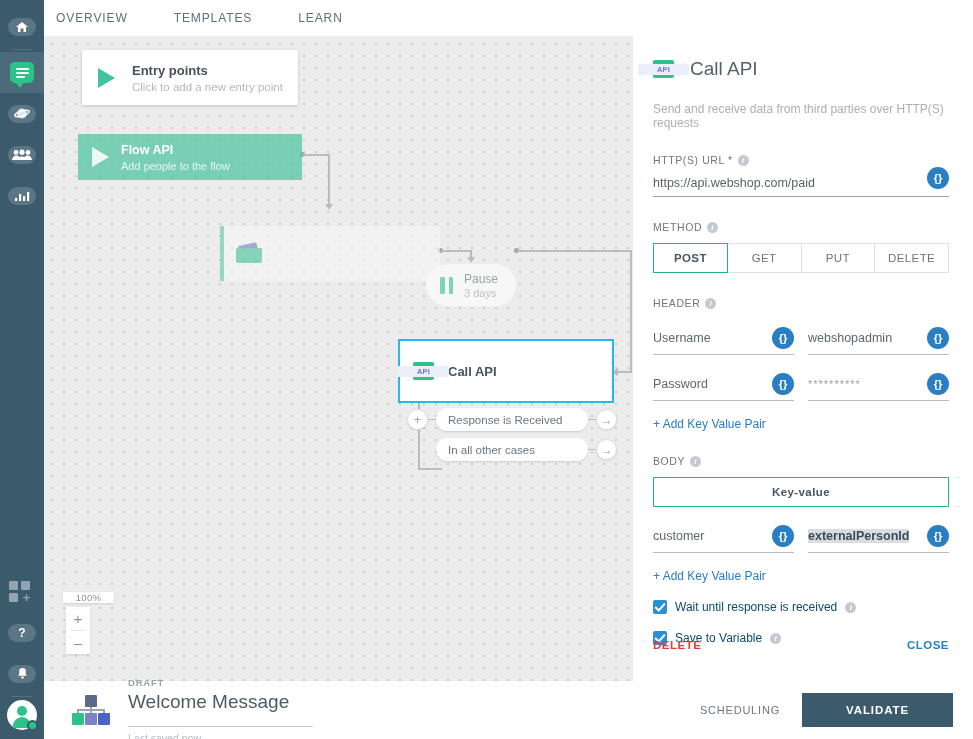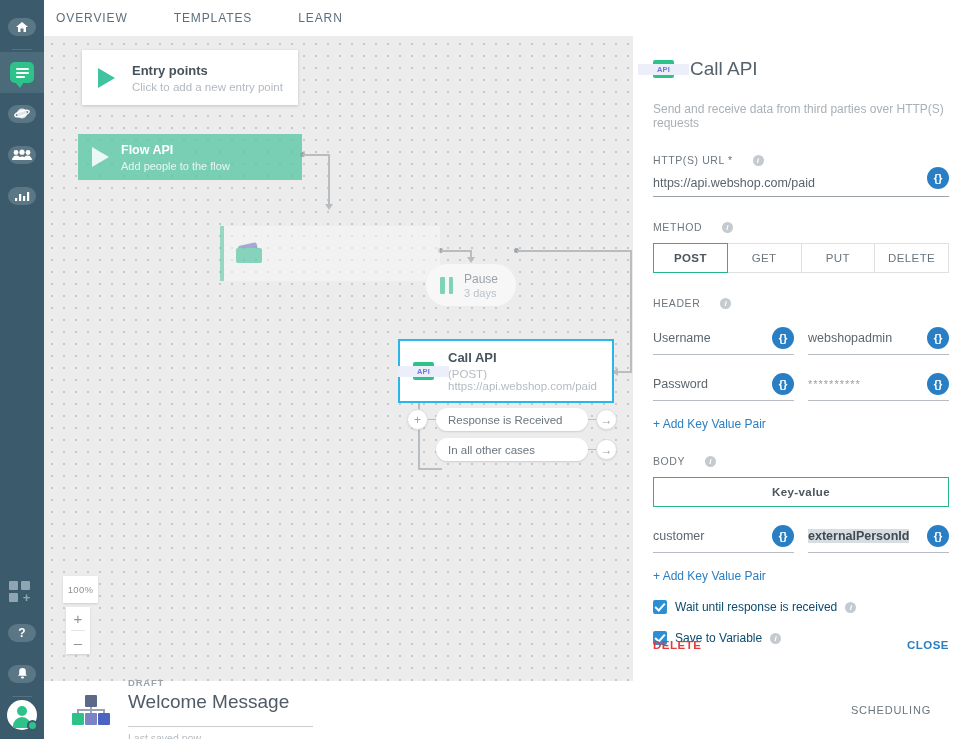--- a/index.html
+++ b/index.html
@@ -142,38 +142,38 @@
   .conn { position: absolute; background: #b8bdc1; }
   .conn-dot { position: absolute; width: 5px; height: 5px; border-radius: 50%; background: #9fa6ab; }
   .arrow-d { position: absolute; width: 0; height: 0;
              border-left: 4px solid transparent; border-right: 4px solid transparent; border-top: 6px solid #b8bdc1; }
   .arrow-l { position: absolute; width: 0; height: 0;
              border-top: 4px solid transparent; border-bottom: 4px solid transparent; border-right: 6px solid #b8bdc1; }
 
   
   #zoomctl { position: absolute; left: 22px; bottom: 27px; width: 24px; }
   #zoom-level {
-    background: #fff; font-size: 9.5px; color: #8b9399; text-align: center; padding: 8px 0;
-    box-shadow: 0 1px 2px rgba(0,0,0,.12); width: 35px; margin-left:-3px; letter-spacing:.3px;
+    background: #fff; font-size: 9.5px; color: #8b9399; text-align: center; padding: 0 0;
+    box-shadow: 0 1px 2px rgba(0,0,0,.12); width: 51px; margin-left:-3px; letter-spacing:.3px;
   }
   #zoom-btns { background: #fff; margin-top: 4px; box-shadow: 0 1px 2px rgba(0,0,0,.12); }
   .zbtn { height: 23px; display: flex; align-items: center; justify-content: center;
           color: #8b9399; font-size: 15px; cursor: pointer; }
   .zdiv { height: 1px; background: #e4e4e4; margin: 0 5px; }
 
   
   #panel {
     position: absolute; left: 633px; top: 36px; width: 340px; height: 645px;
     background: #fff; padding: 22px 24px 0 20px; overflow: hidden;
   }
   .panel-head { display: flex; align-items: center; gap: 16px; }
   .panel-title { font-size: 19px; color: #55616b; }
   .panel-desc { font-size: 12px; color: #a9b0b6; margin-top: 22px; }
   .field-label { font-size: 10.5px; color: #6d777f; letter-spacing: .6px; margin-top: 24px;
-                 display: flex; align-items: center; gap: 20px; }
+                 display: flex; align-items: center; gap: 5px; }
   .info-i { width: 11px; height: 11px; border-radius: 50%; background: #c4cacf; color: #fff;
             font-size: 8px; line-height: 11px; text-align: center; font-style: italic; font-weight:700; }
   .text-input {
     margin-top: 10px; border-bottom: 1px solid #9aa1a7; padding-bottom: 6px;
     font-size: 12.5px; color: #58636c; position: relative; display:flex; align-items:center;
   }
   .brace {
     width: 22px; height: 22px; border-radius: 50%; background: #2a7fc4; color: #fff;
     font-size: 11px; font-weight: 700; display: flex; align-items: center; justify-content: center;
     cursor: pointer; flex: none;
@@ -372,21 +372,20 @@
         <div class="node-sub">3 days</div>
       </div>
     </div>
 
     <div class="node" id="node-callapi">
       <div class="api-ic">
           <span>API</span>
         </div>
       <div class="node-text">
         <div class="node-title">Call API</div>
-        <div class="node-sub">(POST) https://api.webshop.com/paid</div>
       </div>
     </div>
 
     <div class="branch" style="left:363px; top:372px;">
       <div class="circ-btn">+</div>
       <div class="dash"></div>
       <div class="branch-pill">Response is Received</div>
       <div class="dash"></div>
       <div class="circ-btn">→</div>
     </div>
@@ -516,15 +515,16 @@
         <div class="fi m"></div>
         <div class="fi r"></div>
     </div>
     <div class="bb-text">
       <div class="bb-draft">DRAFT</div>
       <div class="bb-title">Welcome Message</div>
       <div class="bb-saved">Last saved now</div>
     </div>
     <div class="bb-spacer"></div>
     <div class="bb-sched">SCHEDULING</div>
+    <div class="bb-validate">VALIDATE</div>
   </div>
 
 </div>
 
 </body></html>

